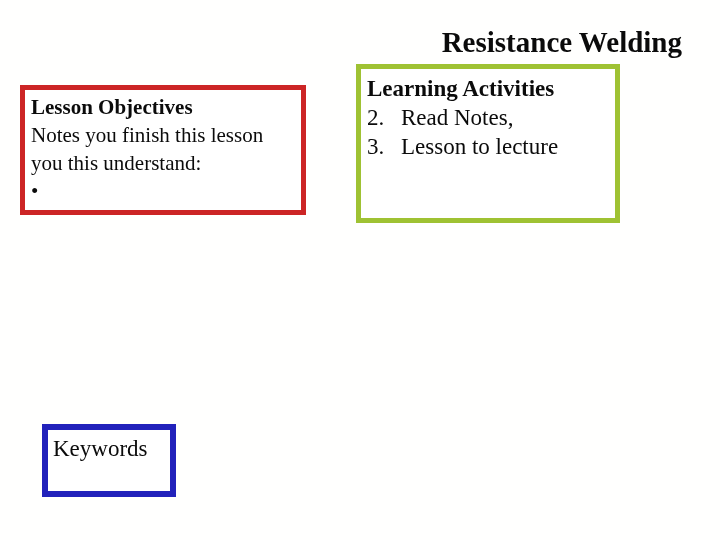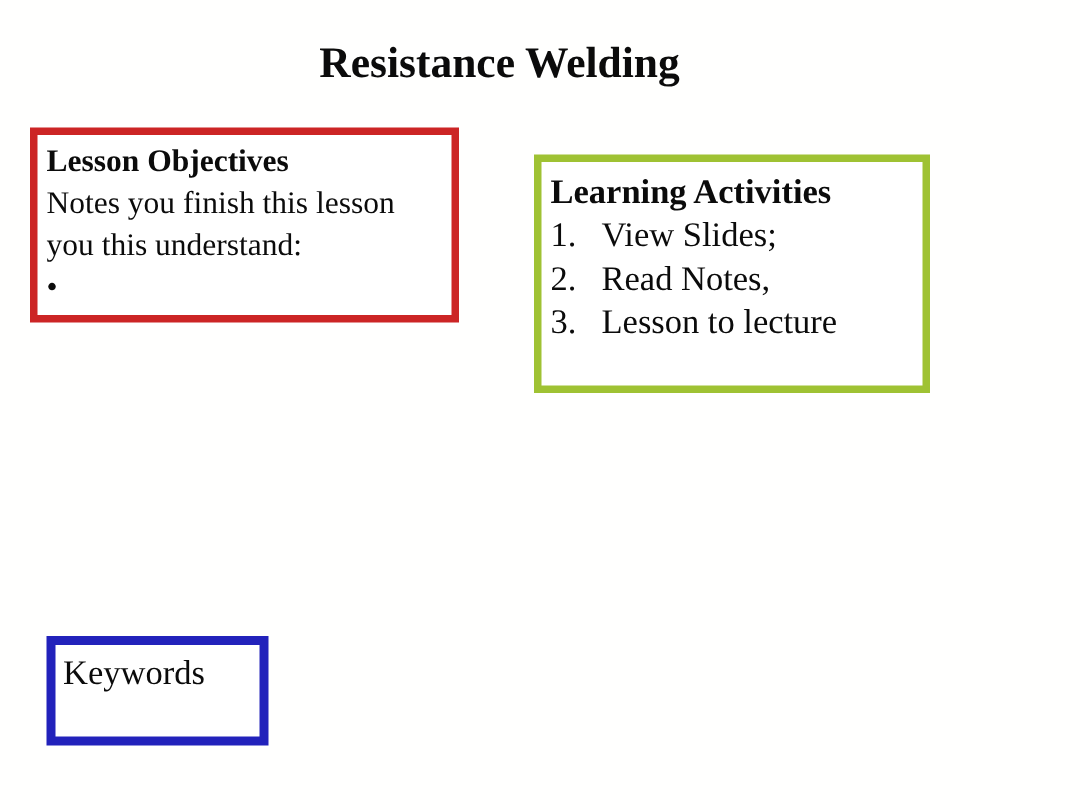--- a/index.html
+++ b/index.html
@@ -6,22 +6,22 @@
   #slide{
     position:relative;
     width:720px;height:540px;
     background:#fffffe;
     overflow:hidden;
     font-family:"Liberation Serif","DejaVu Serif",serif;
     color:#0b0b0b;
   }
   #title{
     position:absolute;
-    left:0;top:26px;width:666px;
-    text-align:center;
+    left:16px;top:26px;width:666px;
+    text-align:right;
     font-size:29px;
     font-weight:bold;
     letter-spacing:0px;
   }
   .box{
     position:absolute;
     box-sizing:border-box;
     background:#ffffff;
   }
   #objectives-box{
@@ -37,46 +37,43 @@
     left:356px;top:64px;width:264px;height:159px;
     border:5px solid #9fc233;
     padding:5px 0 0 6px;
     font-size:23px;
     line-height:29px;
   }
   #activities-box .heading{font-weight:bold;}
   .act-row{white-space:nowrap;}
   .act-num{display:inline-block;width:34px;}
   #keywords-box{
-    left:31px;top:424px;width:148px;height:73px;
+    left:42px;top:424px;width:134px;height:73px;
     border:6px solid #2222bb;
     padding:6px 0 0 5px;
     font-size:23px;
     line-height:26px;
   }
 </style>
 </head>
 <body>
 
 <div id="slide">
 
   <div id="title">Resistance Welding</div>
 
   <div id="objectives-box" class="box" style="border-color: rgb(204, 37, 37);">
     <div class="heading">Lesson Objectives</div>
     <div>Notes you finish this lesson</div>
     <div>you this understand:</div>
     <div class="bullet-line">•</div>
   </div>
 
-  <div id="activities-box" class="box" style="border-color: rgb(159, 194, 51); margin-top: 39px;">
+  <div id="activities-box" class="box" style="border-color: rgb(159, 194, 51);">
     <div class="heading">Learning Activities</div>
-    <div class="act-row">
-      <span class="act-num">1.</span><span class="act-text">View Slides;</span>
-    </div>
     <div class="act-row">
       <span class="act-num">2.</span><span class="act-text">Read Notes,</span>
     </div>
     <div class="act-row">
       <span class="act-num">3.</span><span class="act-text">Lesson to lecture</span>
     </div>
   </div>
 
   <div id="keywords-box" class="box" style="border-color: rgb(34, 34, 187);">
     <div>Keywords</div>

